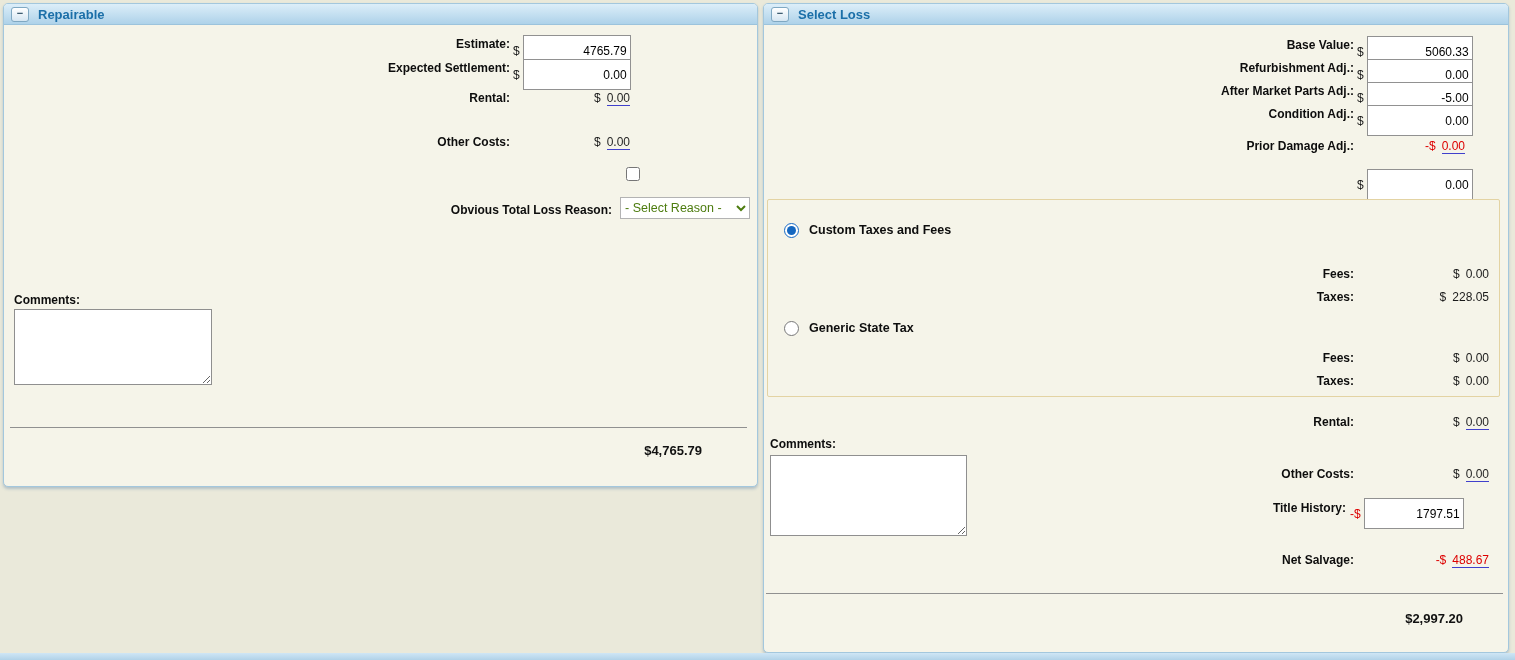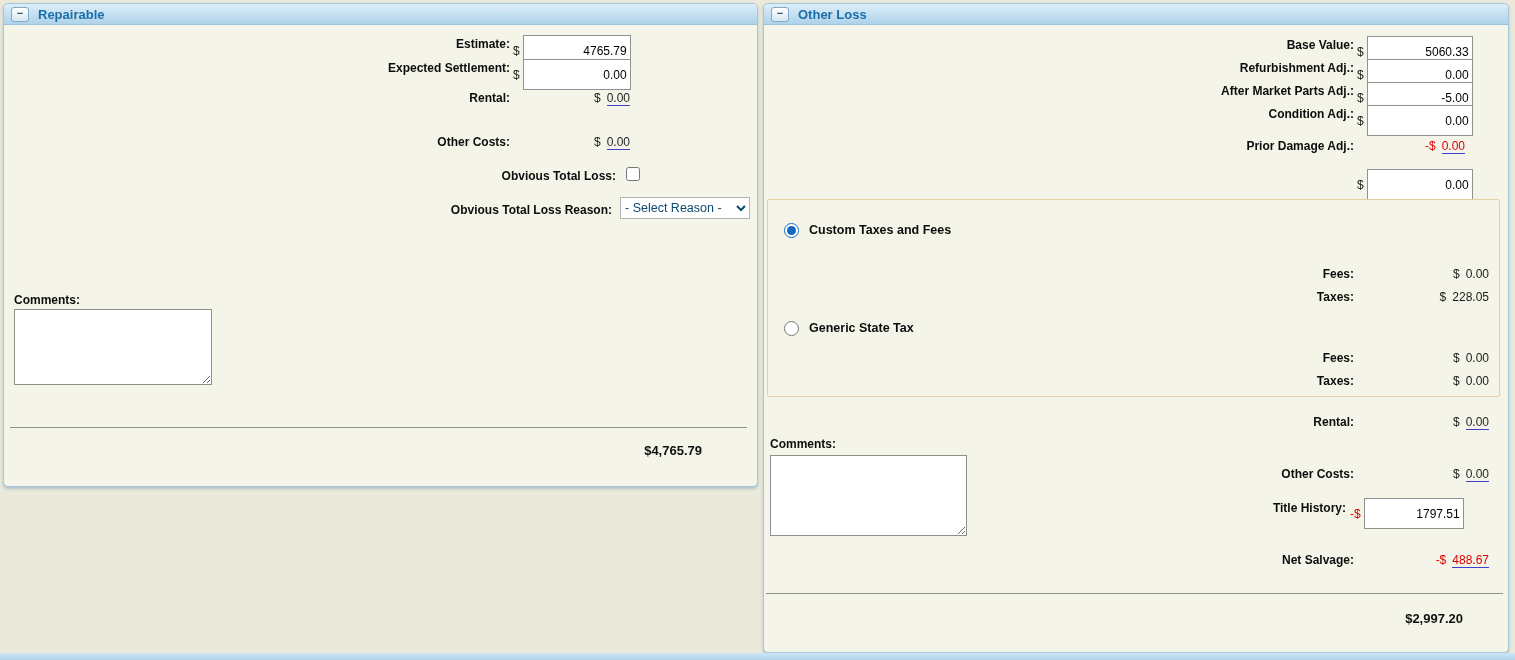--- a/index.html
+++ b/index.html
@@ -19,21 +19,21 @@
   .lbl{position:absolute;width:320px;text-align:right;font-weight:bold;font-size:12px;color:#0d0d0d;white-space:nowrap;}
   .fld{position:absolute;display:flex;align-items:center;gap:3px;font-size:12px;color:#1a1a1a;}
   .valgrp{position:absolute;display:flex;align-items:baseline;gap:6px;font-size:12px;color:#1a1a1a;}
   .cur{font-size:12px;}
   .red{color:#dd0000;}
   input[type=text]{height:15px;border:1px solid #919191;background:#fff;font-family:"Liberation Sans",sans-serif;
          font-size:12px;text-align:right;padding:7px 3px;}
   .lnk{color:#262626;border-bottom:1px solid #4040cc;cursor:pointer;line-height:1.05;}
   .lnk.red{color:#dd0000;}
   textarea{border:1px solid #8f8f8f;background:#fff;resize:both;font-family:"Liberation Sans",sans-serif;font-size:12px;}
-  select{background:#fff;border:1px solid #b3b3b3;color:#0c4a6e;font-family:"Liberation Sans",sans-serif;font-size:12.5px;}
+  select{background:#fff;border:1px solid #b3b3b3;color:#4d7c0f;font-family:"Liberation Sans",sans-serif;font-size:12.5px;}
   input[type=checkbox]{width:14px;height:14px;accent-color:#1567c0;margin:0;}
   input[type=radio]{width:15px;height:15px;accent-color:#1567c0;margin:0;}
   .radio-row{position:absolute;display:flex;gap:10px;}
   .radio-label{font-size:12.5px;font-weight:bold;color:#0d0d0d;}
   .divider{position:absolute;height:1px;background:#909090;}
   .total{position:absolute;font-size:13px;font-weight:bold;color:#111;}
   .tax-box{position:absolute;border:1px solid #e3d3a3;border-radius:2px;}
   .comments-lbl{position:absolute;font-size:12px;font-weight:bold;color:#0d0d0d;}
   .bottom-strip{position:absolute;left:0;top:653px;width:1515px;height:7px;background:linear-gradient(#cfe6f5,#b1d2e8);}
 </style>
@@ -66,40 +66,39 @@
         <span class="cur">$</span>
         <span class="lnk">0.00</span>
       </div>
 
       <div class="lbl" style="left:186px;top:110px;">Other Costs:</div>
       <div class="valgrp" style="right:127px;top:110px;">
         <span class="cur">$</span>
         <span class="lnk">0.00</span>
       </div>
 
-      <div class="lbl" style="left:292px;top:144px;">Obvious Total Loss:</div>
       <input type="checkbox" style="position: absolute; left: 622px; top: 142px;">
 
       <div class="lbl" style="left:288px;top:178px;">Obvious Total Loss Reason:</div>
       <select style="position:absolute;left:616px;top:172px;width:130px;height:22px;">
         <option>- Select Reason -</option>
       </select>
 
       <div class="comments-lbl" style="left:10px;top:268px;">Comments:</div>
       <textarea style="position: absolute; left: 10px; top: 284px; width: 192px; height: 70px;"></textarea>
 
       <div class="divider" style="left:6px;top:402px;width:737px;"></div>
       <div class="total" style="right:55px;top:418px;">$4,765.79</div>
     </div>
   </div>
 
   <div class="panel" style="left:763px;top:3px;width:744px;height:648px;">
     <div class="panel-header">
       <div class="collapse-btn">−</div>
-      <div class="panel-title">Other Loss</div>
+      <div class="panel-title">Select Loss</div>
     </div>
     <div class="panel-body" style="height:626px;">
 
       <div class="lbl" style="left:270px;top:13px;">Base Value:</div>
       <div class="fld" style="left:593px;top:11px;">
         <span class="cur">$</span>
         <input type="text" style="width: 98px;" value="5060.33">
       </div>
 
       <div class="lbl" style="left:270px;top:36px;">Refurbishment Adj.:</div>

